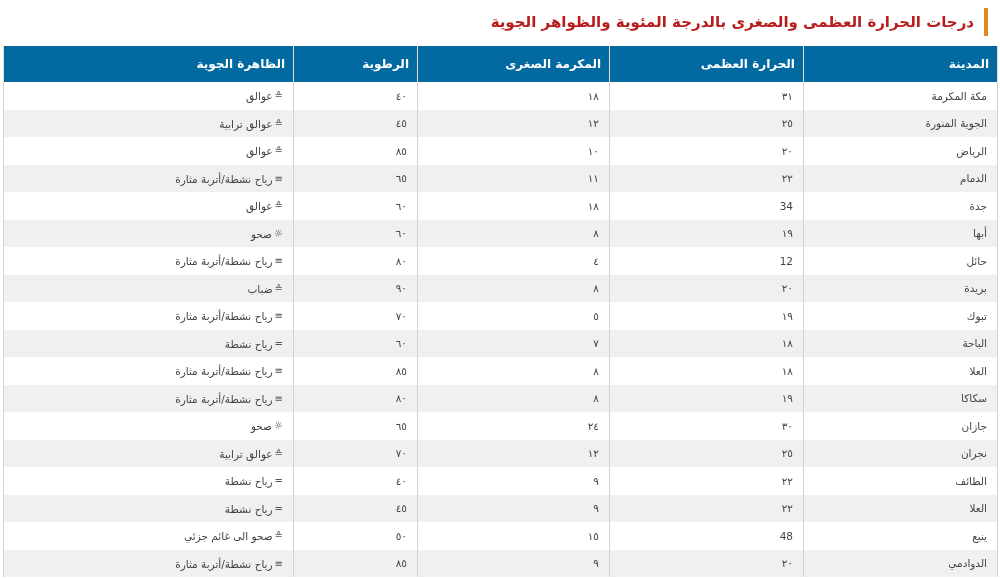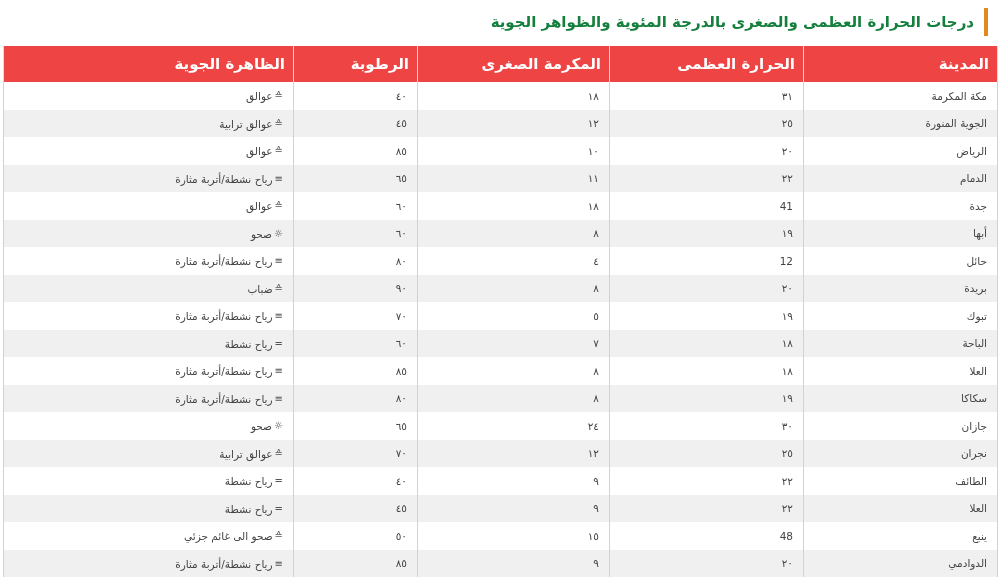--- a/index.html
+++ b/index.html
@@ -25,38 +25,38 @@
       display: flex;
       align-items: center;
     }
     .title-bar {
       width: 4px;
       height: 28px;
       background: #e08a1e;
       margin-left: 10px;
     }
     .title {
-      color: #15803d;
+      color: #b91c1c;
       font-size: 15px;
       font-weight: bold;
       white-space: nowrap;
     }
     table.weather {
       position: absolute;
       top: 46px;
       left: 3px;
       width: 994px;
       border-collapse: collapse;
       table-layout: fixed;
       direction: rtl;
     }
     table.weather th {
-      background: #ef4444;
+      background: #0369a1;
       color: #ffffff;
-      font-size: 15px;
+      font-size: 12px;
       font-weight: bold;
       text-align: right;
       padding: 0 8px;
       height: 36px;
       border-left: 1px solid #e6dccb;
       border-right: 1px solid #e6dccb;
     }
     table.weather td {
       font-size: 10.5px;
       color: #444444;
@@ -148,21 +148,21 @@
           <td>٢٢</td>
           <td>١١</td>
           <td>٦٥</td>
           <td><span class="ph">
               <span class="icon">≡</span>
               <span>رياح نشطة/أتربة مثارة</span>
             </span></td>
         </tr>
         <tr>
           <td>جدة</td>
-          <td>41</td>
+          <td>34</td>
           <td>١٨</td>
           <td>٦٠</td>
           <td><span class="ph">
               <span class="icon">≙</span>
               <span>عوالق</span>
             </span></td>
         </tr>
         <tr>
           <td>أبها</td>
           <td>١٩</td>

